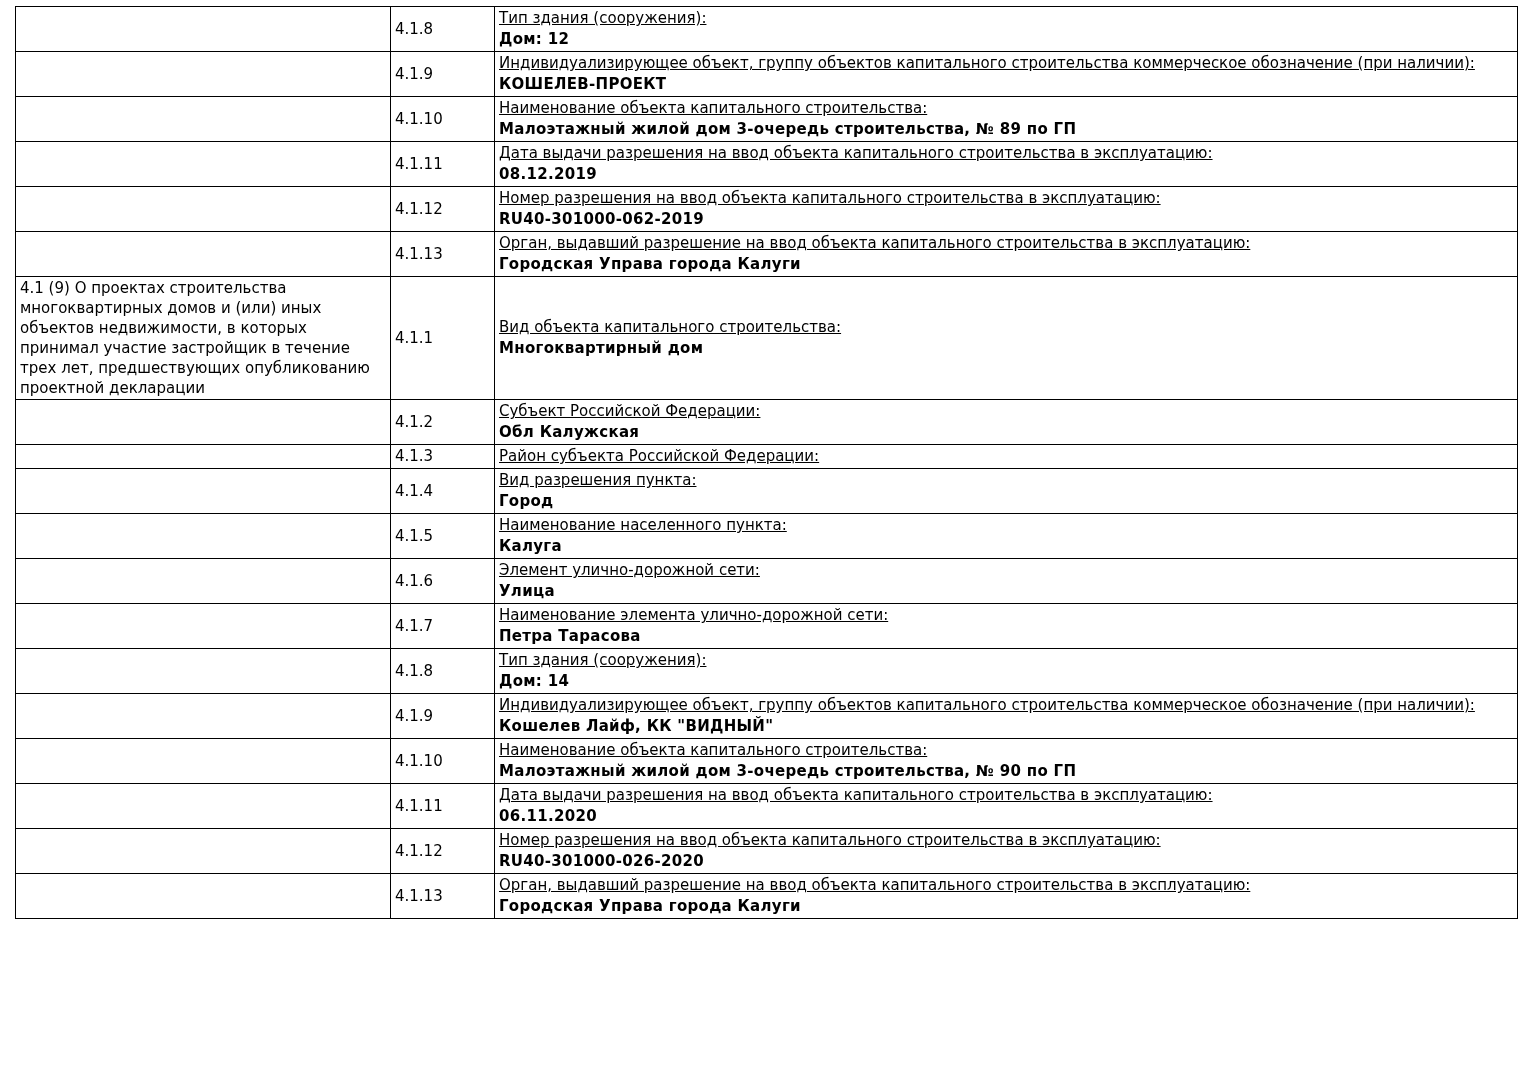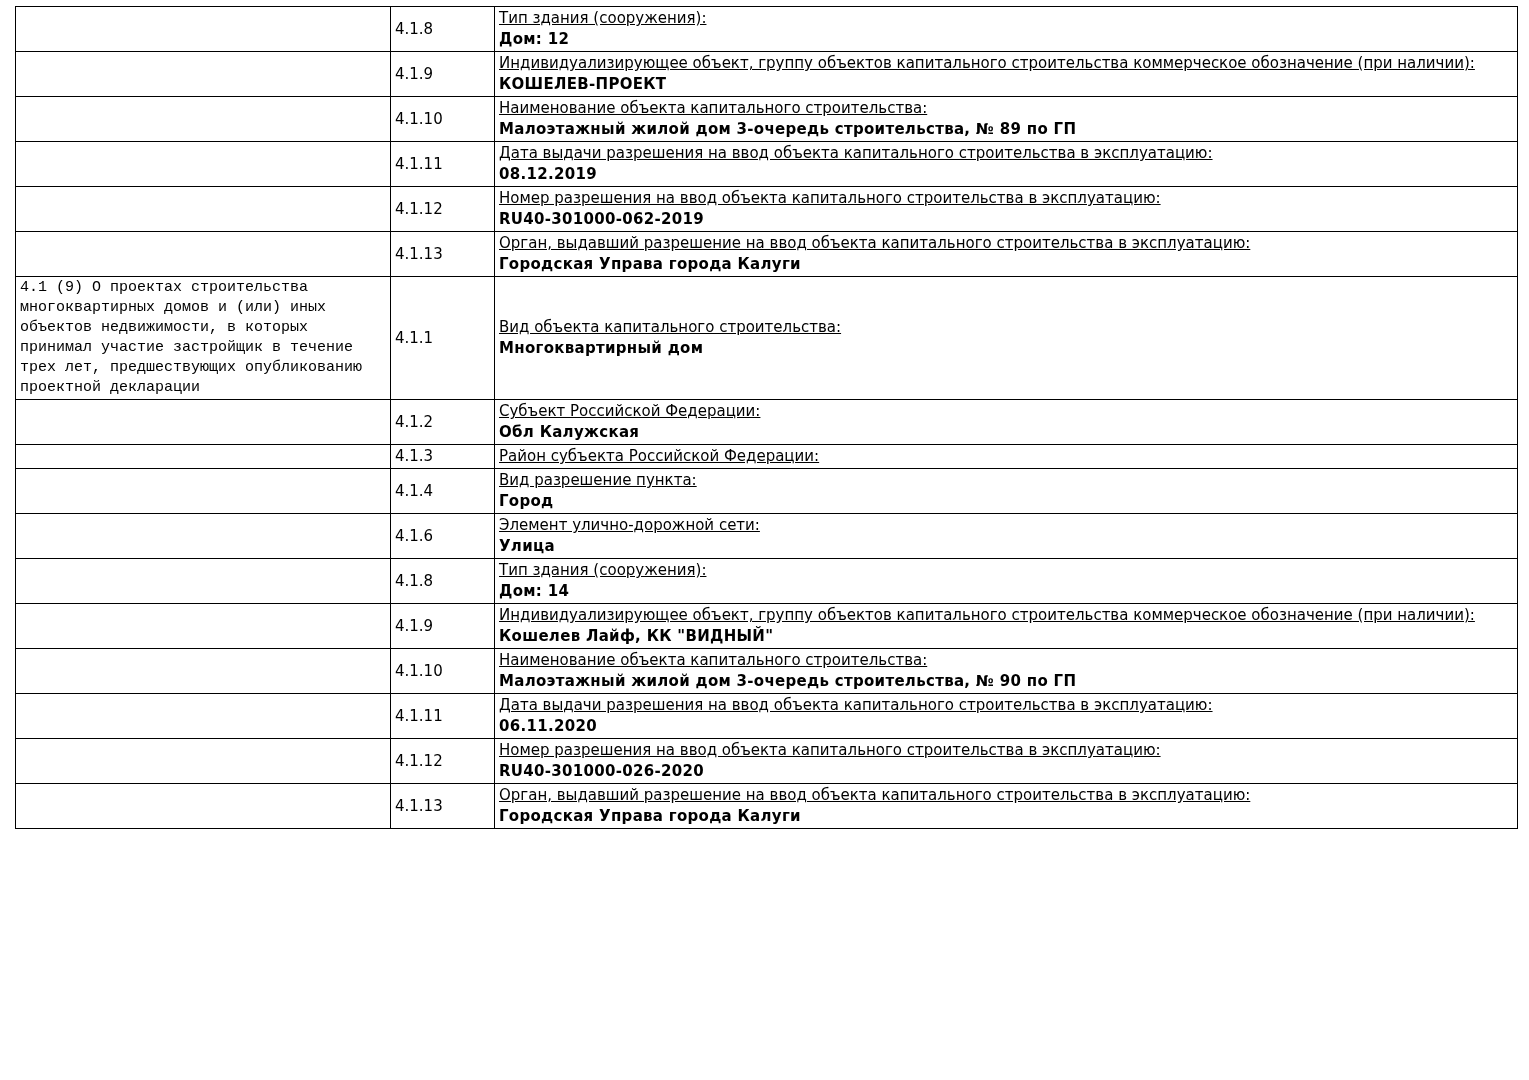--- a/index.html
+++ b/index.html
@@ -26,21 +26,20 @@
   }
   table.decl-table td {
     border: 1px solid #000000;
     padding: 1px 4px;
     vertical-align: middle;
     line-height: 21px;
     word-wrap: break-word;
   }
   td.section-cell {
     vertical-align: middle;
-    font-family: Liberation Mono, monospace;
   }
   .section-text {
     line-height: 20px;
   }
   td.code-cell {
     vertical-align: middle;
   }
   .field-label {
     font-weight: normal;
     text-decoration: underline;
@@ -170,34 +169,58 @@
     </td>
   </tr>
         <tr>
     <td class="section-cell">
       <div class="section-text"></div>
     </td>
     <td class="code-cell">
       <div class="row-code">4.1.4</div>
     </td>
     <td class="content-cell">
-      <div class="field-label">Вид разрешение пункта:</div>
+      <div class="field-label">Вид разрешения пункта:</div>
       <div class="field-value">Город</div>
+    </td>
+  </tr>
+        <tr>
+    <td class="section-cell">
+      <div class="section-text"></div>
+    </td>
+    <td class="code-cell">
+      <div class="row-code">4.1.5</div>
+    </td>
+    <td class="content-cell">
+      <div class="field-label">Наименование населенного пункта:</div>
+      <div class="field-value">Калуга</div>
     </td>
   </tr>
         <tr>
     <td class="section-cell">
       <div class="section-text"></div>
     </td>
     <td class="code-cell">
       <div class="row-code">4.1.6</div>
     </td>
     <td class="content-cell">
       <div class="field-label">Элемент улично-дорожной сети:</div>
       <div class="field-value">Улица</div>
+    </td>
+  </tr>
+        <tr>
+    <td class="section-cell">
+      <div class="section-text"></div>
+    </td>
+    <td class="code-cell">
+      <div class="row-code">4.1.7</div>
+    </td>
+    <td class="content-cell">
+      <div class="field-label">Наименование элемента улично-дорожной сети:</div>
+      <div class="field-value">Петра Тарасова</div>
     </td>
   </tr>
         <tr>
     <td class="section-cell">
       <div class="section-text"></div>
     </td>
     <td class="code-cell">
       <div class="row-code">4.1.8</div>
     </td>
     <td class="content-cell">

